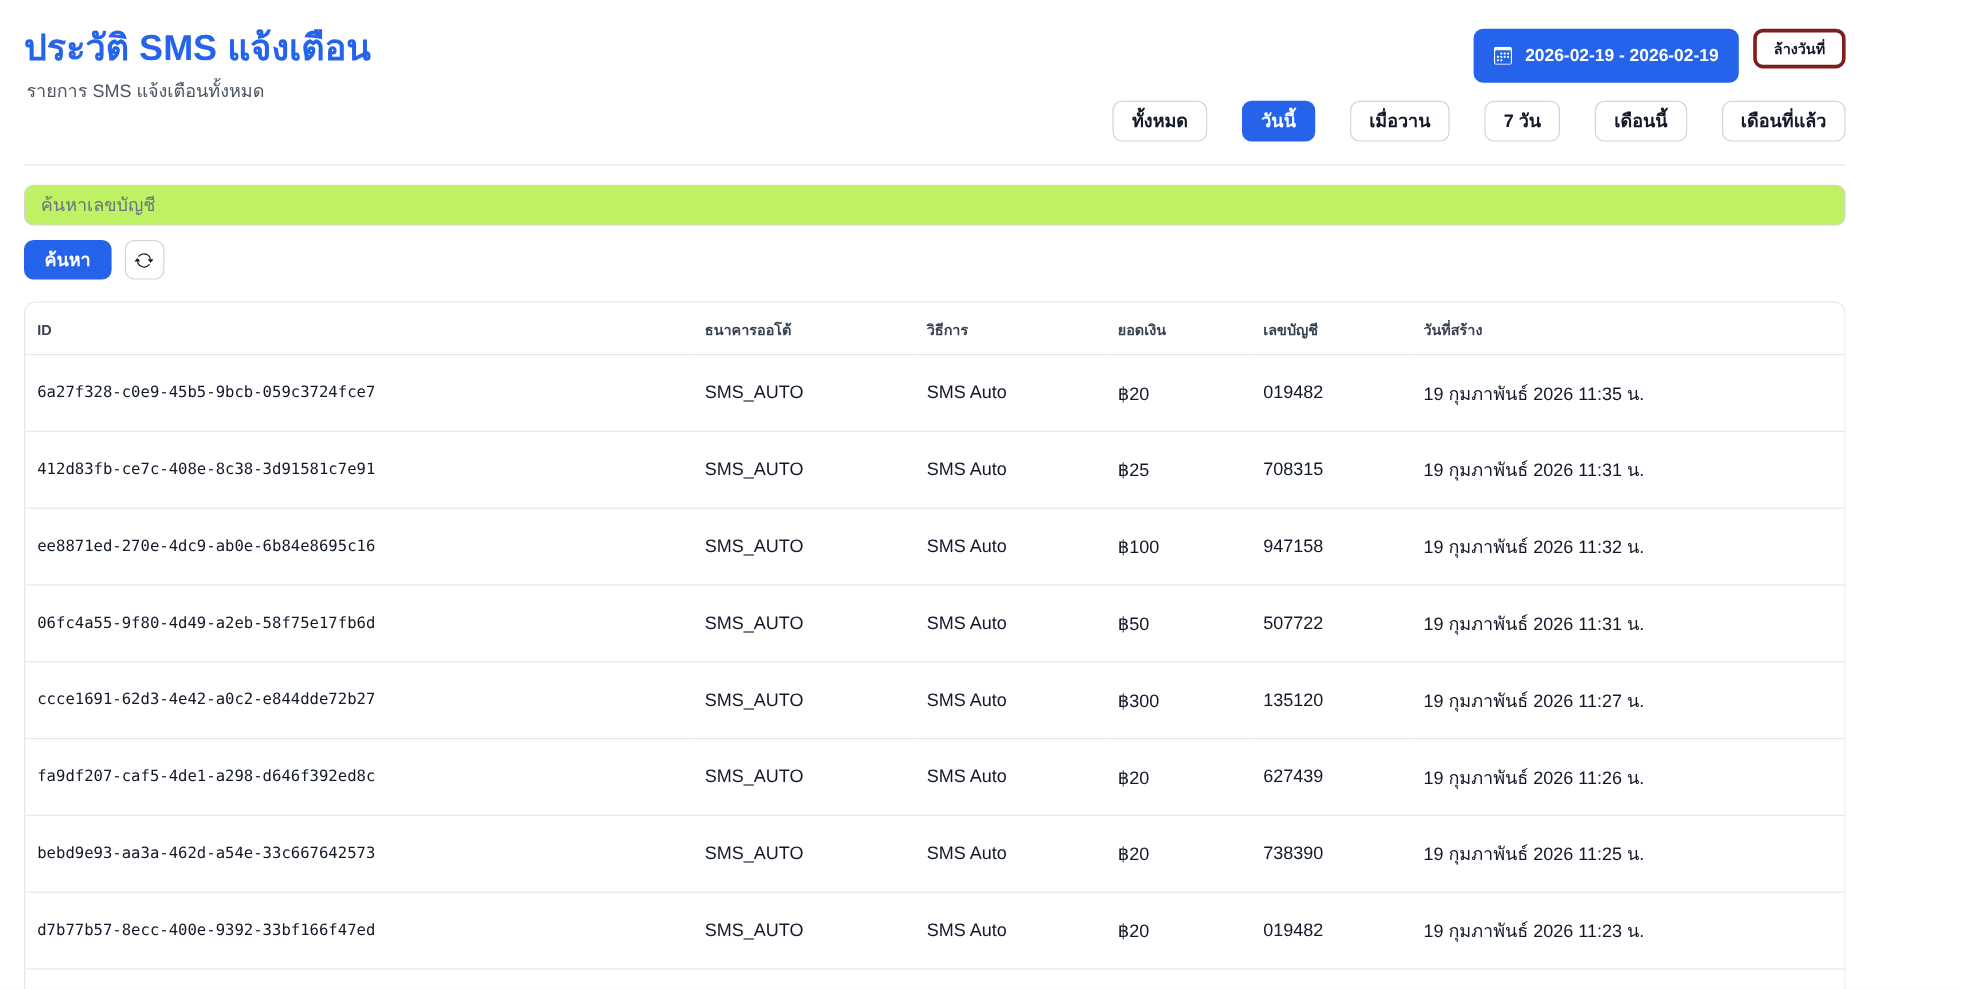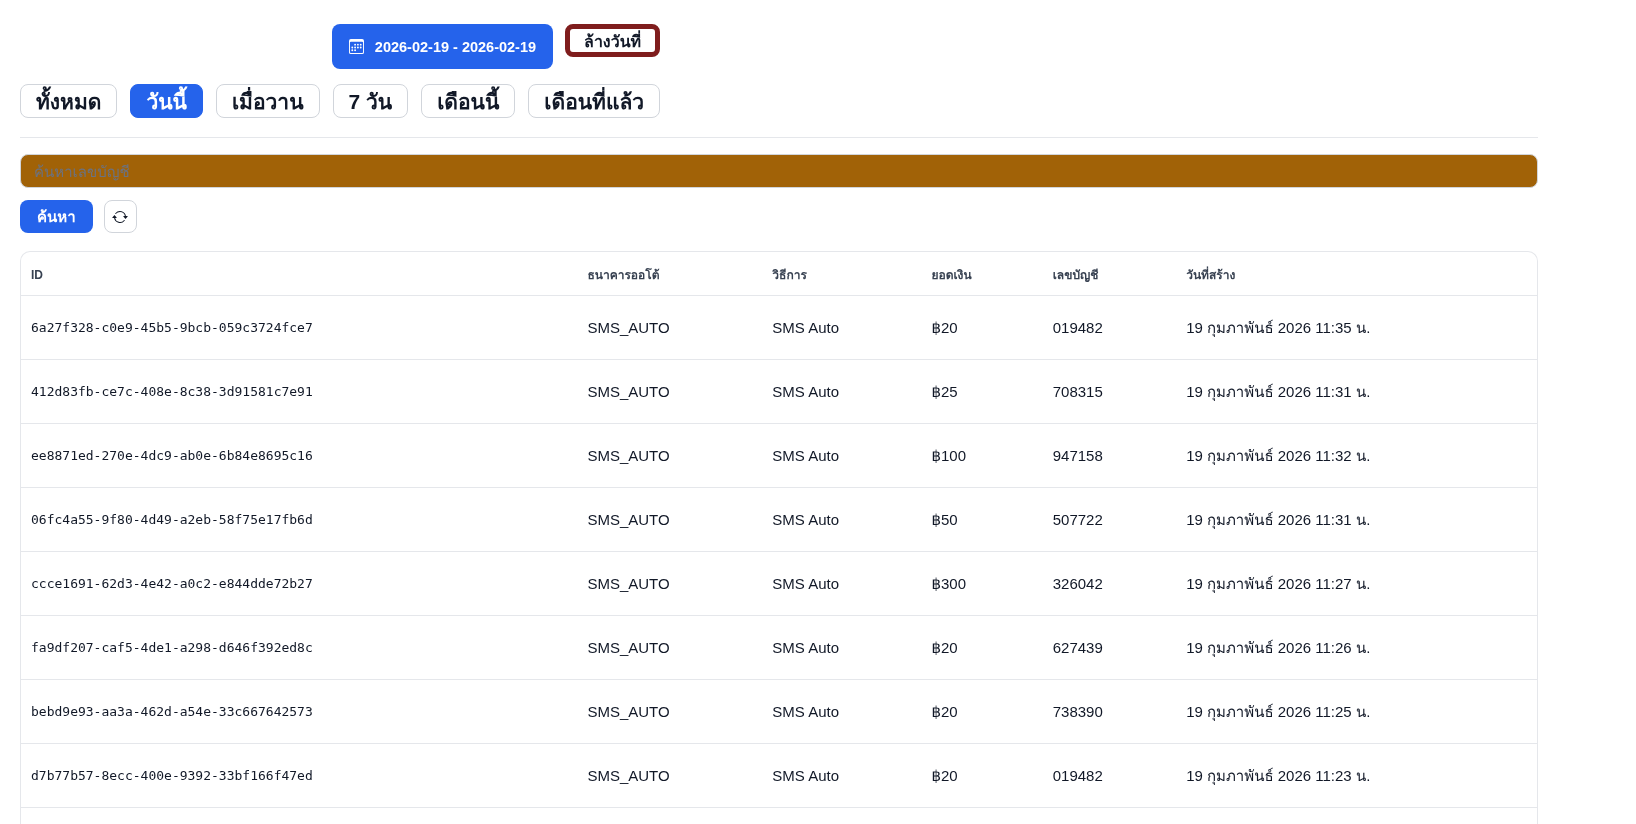--- a/index.html
+++ b/index.html
@@ -18,40 +18,40 @@
 
   .controls { display: flex; flex-direction: column; align-items: flex-end; gap: 15px; }
   .date-row { display: flex; gap: 12px; }
   .date-btn {
     display: inline-flex; align-items: center; gap: 11px;
     background: #2563eb; color: #fff; border: none; border-radius: 8px;
     height: 45px; padding: 0 17px; font-size: 14.5px; font-weight: bold;
     font-family: "Liberation Sans", sans-serif; cursor: pointer;
   }
   .btn-plain {
-    background: #fff; color: #111827; border: 5px solid #7f1d1d; border-radius: 8px;
-    height: 33px; padding: 0 14px; font-size: 16px; font-weight: bold;
+    background: #fff; color: #111827; border: 3px solid #7f1d1d; border-radius: 8px;
+    height: 33px; padding: 0 14px; font-size: 12px; font-weight: bold;
     font-family: "Liberation Sans", sans-serif; cursor: pointer;
   }
   .filter-row { display: flex; gap: 13px; }
   .filter-btn {
     background: #fff; color: #111827; border: 1px solid #d1d5db; border-radius: 8px;
-    height: 34px; padding: 0 15px; font-size: 21px; font-weight: bold;
-    font-family: "Liberation Sans", sans-serif; cursor: pointer;
+    height: 34px; padding: 0 15px; font-size: 15px; font-weight: bold;
+    font-family: "Liberation Sans", sans-serif; cursor: pointer; margin-left: 16px;
   }
   .filter-btn.active { background: #2563eb; border-color: #2563eb; color: #fff; }
 
   .divider { border: none; border-top: 1px solid #e5e7eb; margin: 19px 0 0 0; }
 
   
   .search-row { display: flex; gap: 14px; margin-top: 16px; }
   .search-input {
     flex: 1; height: 34px; border: 1px solid #d1d5db; border-radius: 8px;
     padding: 0 13px; font-size: 15px; color: #111827;
-    font-family: "Liberation Sans", sans-serif; outline: none; background: #a16207;
+    font-family: "Liberation Sans", sans-serif; outline: none; background: #bef264;
   }
   .search-input::placeholder { color: #6b7280; }
   .action-row { display: flex; align-items: center; gap: 11px; margin-top: 12px; }
   .search-btn {
     background: #2563eb; color: #fff; border: none; border-radius: 8px;
     height: 33px; padding: 0 17px; font-size: 15px; font-weight: bold;
     font-family: "Liberation Sans", sans-serif; cursor: pointer;
   }
   .refresh-btn {
     width: 33px; height: 33px; background: #fff; border: 1px solid #d1d5db; border-radius: 8px;
@@ -84,20 +84,24 @@
   }
   td.col-id { font-family: "DejaVu Sans Mono", monospace; font-size: 13px; }
   tr.partial td { height: 22px; border-bottom: none; }
 </style>
 </head>
 <body>
 
 <div class="page">
 
   <div class="header">
+    <div>
+      <h1 class="page-title">ประวัติ SMS แจ้งเตือน</h1>
+      <div class="page-subtitle">รายการ SMS แจ้งเตือนทั้งหมด</div>
+    </div>
 
     <div class="controls">
       <div class="date-row">
         <button class="date-btn">
           <span style="display:inline-flex;">
             <svg width="15" height="15" viewBox="0 0 16 16" fill="currentColor" aria-hidden="true">
               <path d="M14 0H2a2 2 0 0 0-2 2v12a2 2 0 0 0 2 2h12a2 2 0 0 0 2-2V2a2 2 0 0 0-2-2zM1 3.857C1 3.384 1.448 3 2 3h12c.552 0 1 .384 1 .857v10.286c0 .473-.448.857-1 .857H2c-.552 0-1-.384-1-.857V3.857z"></path>
               <path d="M6.5 7a1 1 0 1 0 0-2 1 1 0 0 0 0 2zm3 0a1 1 0 1 0 0-2 1 1 0 0 0 0 2zm3 0a1 1 0 1 0 0-2 1 1 0 0 0 0 2zm-9 3a1 1 0 1 0 0-2 1 1 0 0 0 0 2zm3 0a1 1 0 1 0 0-2 1 1 0 0 0 0 2zm3 0a1 1 0 1 0 0-2 1 1 0 0 0 0 2zm3 0a1 1 0 1 0 0-2 1 1 0 0 0 0 2zm-9 3a1 1 0 1 0 0-2 1 1 0 0 0 0 2zm3 0a1 1 0 1 0 0-2 1 1 0 0 0 0 2z"></path>
             </svg>
           </span>
@@ -185,21 +189,21 @@
             <td class="col-method">SMS Auto</td>
             <td class="col-amount">฿50</td>
             <td class="col-account">507722</td>
             <td class="col-created">19 กุมภาพันธ์ 2026 11:31 น.</td>
           </tr>
           <tr>
             <td class="col-id">ccce1691-62d3-4e42-a0c2-e844dde72b27</td>
             <td class="col-bank">SMS_AUTO</td>
             <td class="col-method">SMS Auto</td>
             <td class="col-amount">฿300</td>
-            <td class="col-account">326042</td>
+            <td class="col-account">135120</td>
             <td class="col-created">19 กุมภาพันธ์ 2026 11:27 น.</td>
           </tr>
           <tr>
             <td class="col-id">fa9df207-caf5-4de1-a298-d646f392ed8c</td>
             <td class="col-bank">SMS_AUTO</td>
             <td class="col-method">SMS Auto</td>
             <td class="col-amount">฿20</td>
             <td class="col-account">627439</td>
             <td class="col-created">19 กุมภาพันธ์ 2026 11:26 น.</td>
           </tr>

